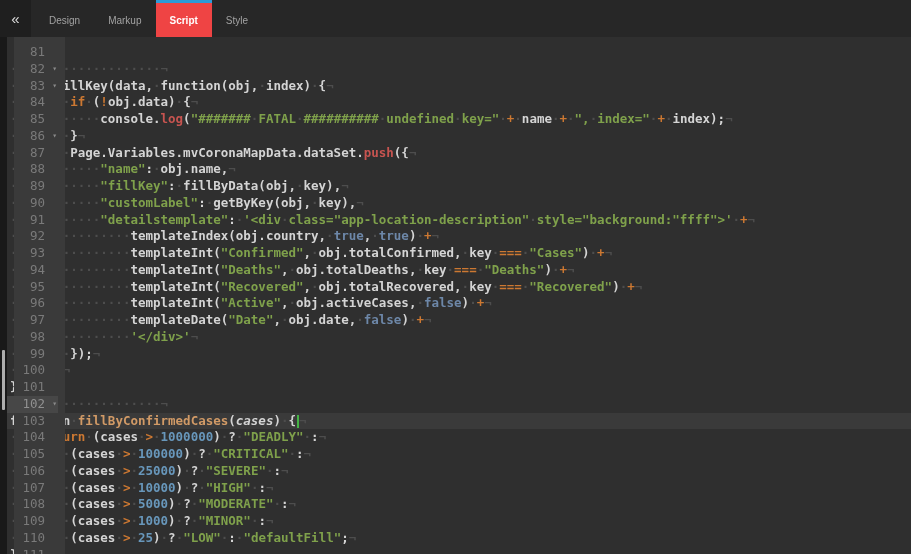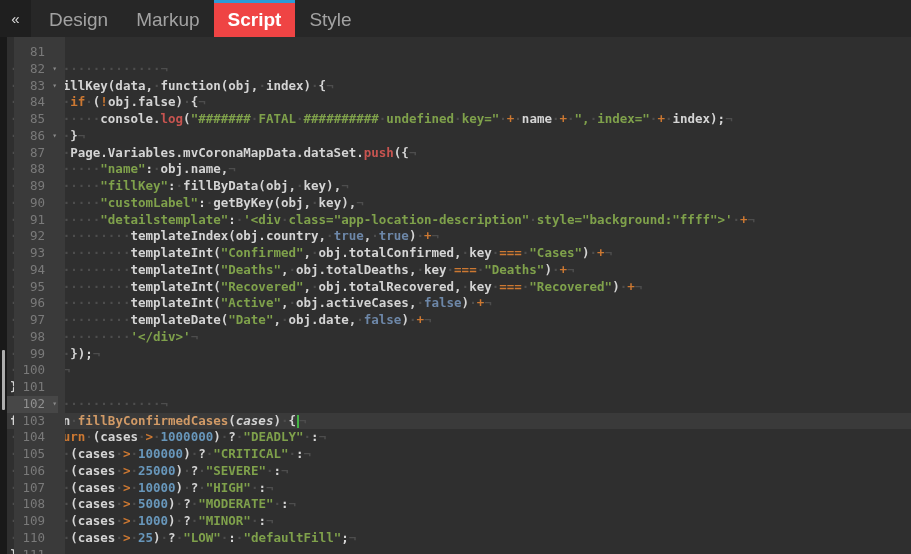--- a/index.html
+++ b/index.html
@@ -3,21 +3,21 @@
 <meta charset="utf-8">
 <style>
   html,body{margin:0;padding:0;}
   body{width:911px;height:554px;overflow:hidden;background:#2f2f2f;font-family:"Liberation Sans",sans-serif;
        --fg:#d4d4d4; --kw:#cc7832; --mt:#c75450; --fn:#d19a66; --st:#7fa14b; --nu:#6897bb; --bo:#6d87a8;
        --ws:#4d4d4d; --accent:#2d9bd8; --cursor:#44b344;}
   .topbar{height:37px;background:#272727;display:flex;align-items:stretch;}
   .collapse-btn{width:31px;background:#1f1f1f;color:#dcdcdc;display:flex;align-items:center;justify-content:center;
        font-size:15px;cursor:pointer;user-select:none;}
   .tabs{display:flex;margin-left:4px;}
-  .tab{padding:0 14px;display:flex;align-items:center;color:#a2a2a2;font-size:19px;box-sizing:border-box;
+  .tab{padding:0 14px;display:flex;align-items:center;color:#a2a2a2;font-size:10px;box-sizing:border-box;
        border-top:3px solid transparent;cursor:pointer;}
   .tab.active{background:#ef4444;color:#ffffff;font-weight:bold;border-top-color:var(--accent);}
   .editor{position:relative;display:flex;height:517px;background:#2f2f2f;}
   .vstrip{width:7px;background:#191919;position:relative;flex-shrink:0;}
   .vthumb{position:absolute;left:2px;top:313px;width:3px;height:60px;background:#aeaeae;border-radius:1px;}
   .gutterbg{position:absolute;left:7px;top:0;bottom:0;width:51px;background:#3a3a3a;}
   .codearea{flex:1;position:relative;font-family:"DejaVu Sans Mono",monospace;font-size:12.5px;font-weight:600;
        padding-top:7px;overflow:hidden;}
   .row{display:flex;height:16.75px;line-height:16.75px;white-space:pre;flex-direction:column;}
   .gut{width:51px;flex-shrink:0;color:#7a7a7a;text-align:right;padding-right:13px;box-sizing:border-box;
@@ -52,21 +52,21 @@
 
 <div class="editor">
   <div class="vstrip">
     <div class="vthumb"></div>
   </div>
   <div class="codearea">
     <div class="gutterbg"></div>
     <div>
         <div class="row"><div class="gut">81</div><div class="code"><span class="ws">····················</span><span class="ws">¬</span></div></div>
         <div class="row"><div class="gut">82<span class="fold">▾</span></div><div class="code"><span class="ws">····</span><span class="tk-p">_.fillKey(data,</span><span class="ws">·</span><span class="tk-p">function(obj,</span><span class="ws">·</span><span class="tk-p">index)</span><span class="ws">·</span><span class="tk-p">{</span><span class="ws">¬</span></div></div>
-        <div class="row"><div class="gut">83<span class="fold">▾</span></div><div class="code"><span class="ws">········</span><span class="tk-k">if</span><span class="ws">·</span><span class="tk-p">(</span><span class="tk-k">!</span><span class="tk-p">obj.false)</span><span class="ws">·</span><span class="tk-p">{</span><span class="ws">¬</span></div></div>
+        <div class="row"><div class="gut">83<span class="fold">▾</span></div><div class="code"><span class="ws">········</span><span class="tk-k">if</span><span class="ws">·</span><span class="tk-p">(</span><span class="tk-k">!</span><span class="tk-p">obj.data)</span><span class="ws">·</span><span class="tk-p">{</span><span class="ws">¬</span></div></div>
         <div class="row"><div class="gut">84</div><div class="code"><span class="ws">············</span><span class="tk-p">console.</span><span class="tk-m">log</span><span class="tk-p">(</span><span class="tk-s">"#######</span><span class="ws">·</span><span class="tk-s">FATAL</span><span class="ws">·</span><span class="tk-s">##########</span><span class="ws">·</span><span class="tk-s">undefined</span><span class="ws">·</span><span class="tk-s">key="</span><span class="ws">·</span><span class="tk-k">+</span><span class="ws">·</span><span class="tk-p">name</span><span class="ws">·</span><span class="tk-k">+</span><span class="ws">·</span><span class="tk-s">",</span><span class="ws">·</span><span class="tk-s">index="</span><span class="ws">·</span><span class="tk-k">+</span><span class="ws">·</span><span class="tk-p">index);</span><span class="ws">¬</span></div></div>
         <div class="row"><div class="gut">85</div><div class="code"><span class="ws">········</span><span class="tk-p">}</span><span class="ws">¬</span></div></div>
         <div class="row"><div class="gut">86<span class="fold">▾</span></div><div class="code"><span class="ws">········</span><span class="tk-p">Page.Variables.mvCoronaMapData.dataSet.</span><span class="tk-m">push</span><span class="tk-p">({</span><span class="ws">¬</span></div></div>
         <div class="row"><div class="gut">87</div><div class="code"><span class="ws">············</span><span class="tk-s">"name"</span><span class="tk-p">:</span><span class="ws">·</span><span class="tk-p">obj.name,</span><span class="ws">¬</span></div></div>
         <div class="row"><div class="gut">88</div><div class="code"><span class="ws">············</span><span class="tk-s">"fillKey"</span><span class="tk-p">:</span><span class="ws">·</span><span class="tk-p">fillByData(obj,</span><span class="ws">·</span><span class="tk-p">key),</span><span class="ws">¬</span></div></div>
         <div class="row"><div class="gut">89</div><div class="code"><span class="ws">············</span><span class="tk-s">"customLabel"</span><span class="tk-p">:</span><span class="ws">·</span><span class="tk-p">getByKey(obj,</span><span class="ws">·</span><span class="tk-p">key),</span><span class="ws">¬</span></div></div>
         <div class="row"><div class="gut">90</div><div class="code"><span class="ws">············</span><span class="tk-s">"detailstemplate"</span><span class="tk-p">:</span><span class="ws">·</span><span class="tk-s">'&lt;div</span><span class="ws">·</span><span class="tk-s">class="app-location-description"</span><span class="ws">·</span><span class="tk-s">style="background:"ffff"&gt;'</span><span class="ws">·</span><span class="tk-k">+</span><span class="ws">¬</span></div></div>
         <div class="row"><div class="gut">91</div><div class="code"><span class="ws">················</span><span class="tk-p">templateIndex(obj.country,</span><span class="ws">·</span><span class="tk-b">true</span><span class="tk-p">,</span><span class="ws">·</span><span class="tk-b">true</span><span class="tk-p">)</span><span class="ws">·</span><span class="tk-k">+</span><span class="ws">¬</span></div></div>
         <div class="row"><div class="gut">92</div><div class="code"><span class="ws">················</span><span class="tk-p">templateInt(</span><span class="tk-s">"Confirmed"</span><span class="tk-p">,</span><span class="ws">·</span><span class="tk-p">obj.totalConfirmed,</span><span class="ws">·</span><span class="tk-p">key</span><span class="ws">·</span><span class="tk-k">===</span><span class="ws">·</span><span class="tk-s">"Cases"</span><span class="tk-p">)</span><span class="ws">·</span><span class="tk-k">+</span><span class="ws">¬</span></div></div>
         <div class="row"><div class="gut">93</div><div class="code"><span class="ws">················</span><span class="tk-p">templateInt(</span><span class="tk-s">"Deaths"</span><span class="tk-p">,</span><span class="ws">·</span><span class="tk-p">obj.totalDeaths,</span><span class="ws">·</span><span class="tk-p">key</span><span class="ws">·</span><span class="tk-k">===</span><span class="ws">·</span><span class="tk-s">"Deaths"</span><span class="tk-p">)</span><span class="ws">·</span><span class="tk-k">+</span><span class="ws">¬</span></div></div>

